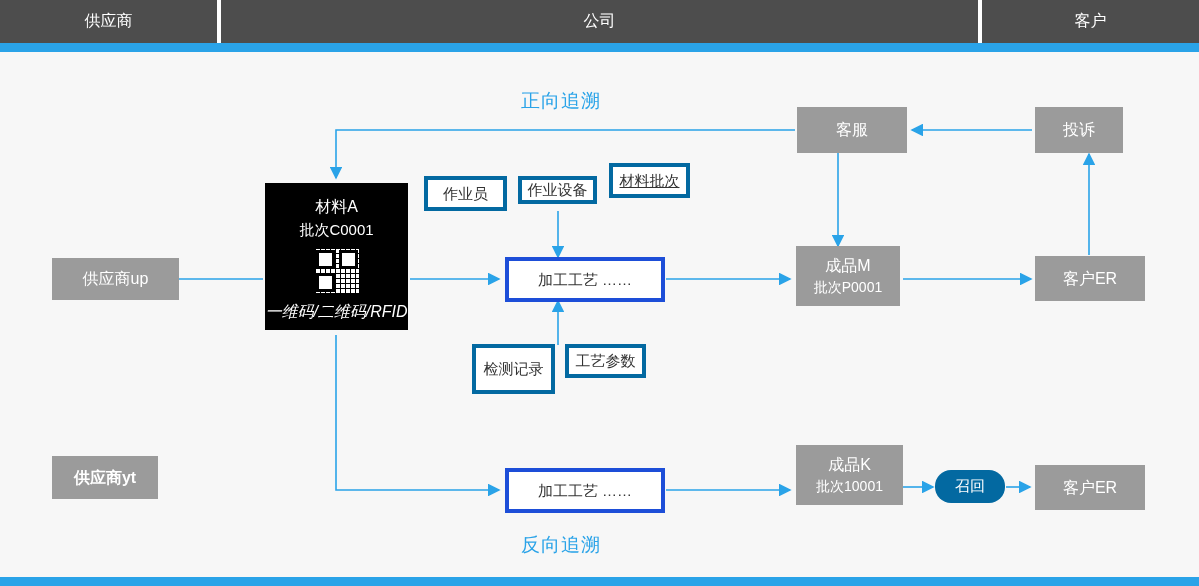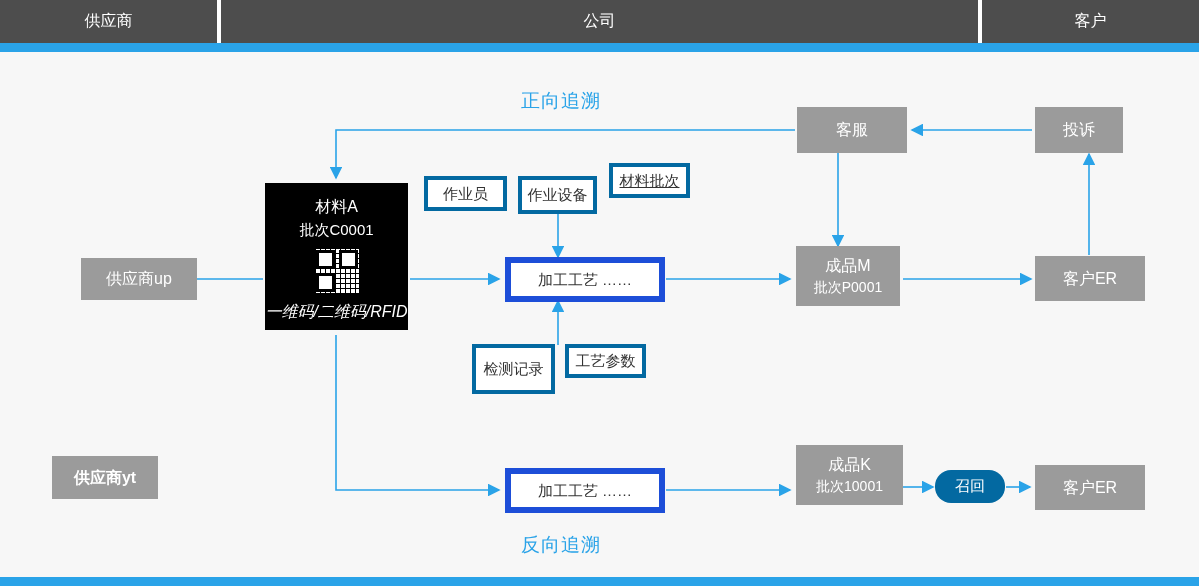--- a/index.html
+++ b/index.html
@@ -96,21 +96,21 @@
     justify-content: center;
     color: #ffffff;
     font-size: 16px;
     line-height: 1.45;
   }
   .node.gray {
     background: #9b9b9b;
   }
   .node.white {
     background: #ffffff;
-    border: 6px solid #1d4ed8;
+    border: 4px solid #1d4ed8;
     color: #333333;
     font-size: 15px;
   }
   .node.whitebox {
     background: #ffffff;
     border: 4px solid #0369a1;
     color: #333333;
     font-size: 15px;
   }
   .node .sub {
@@ -251,41 +251,41 @@
 
       <path d="M903,487 L933,487"></path>
 
       <path d="M1006,487 L1030,487"></path>
     </g>
   </svg>
 
   <div class="label-title" style="left:521px; top:88px;">正向追溯</div>
   <div class="label-title" style="left:521px; top:532px;">反向追溯</div>
 
-  <div class="node gray" style="left:52px; top:258px; width:116px; height:42px;margin-left:29px;">
+  <div class="node gray" style="left:52px; top:258px; width:127px; height:42px;">
     <span>供应商up</span>
   </div>
 
   <div class="node gray" style="left:52px; top:456px; width:106px; height:43px;font-weight:bold;">
     <span>供应商yt</span>
   </div>
 
   <div class="material-card">
     <div class="m-name">材料A</div>
     <div class="m-batch">批次C0001</div>
     <div class="qr">
         <span class="q3"></span>
       </div>
     <div class="m-codes">一维码/二维码/RFID</div>
   </div>
 
   <div class="node whitebox" style="left:424px; top:176px; width:83px; height:35px;">
     <span>作业员</span>
   </div>
-  <div class="node whitebox" style="left:518px; top:176px; width:79px; height:38px;">
+  <div class="node whitebox" style="left:518px; top:176px; width:79px; height:28px;">
     <span>作业设备</span>
   </div>
   <div class="node whitebox" style="left:609px; top:163px; width:81px; height:35px;text-decoration:underline;">
     <span>材料批次</span>
   </div>
 
   <div class="node whitebox" style="left:472px; top:344px; width:83px; height:50px;">
     <span>检测记录</span>
   </div>
   <div class="node whitebox" style="left:565px; top:344px; width:81px; height:34px;">

